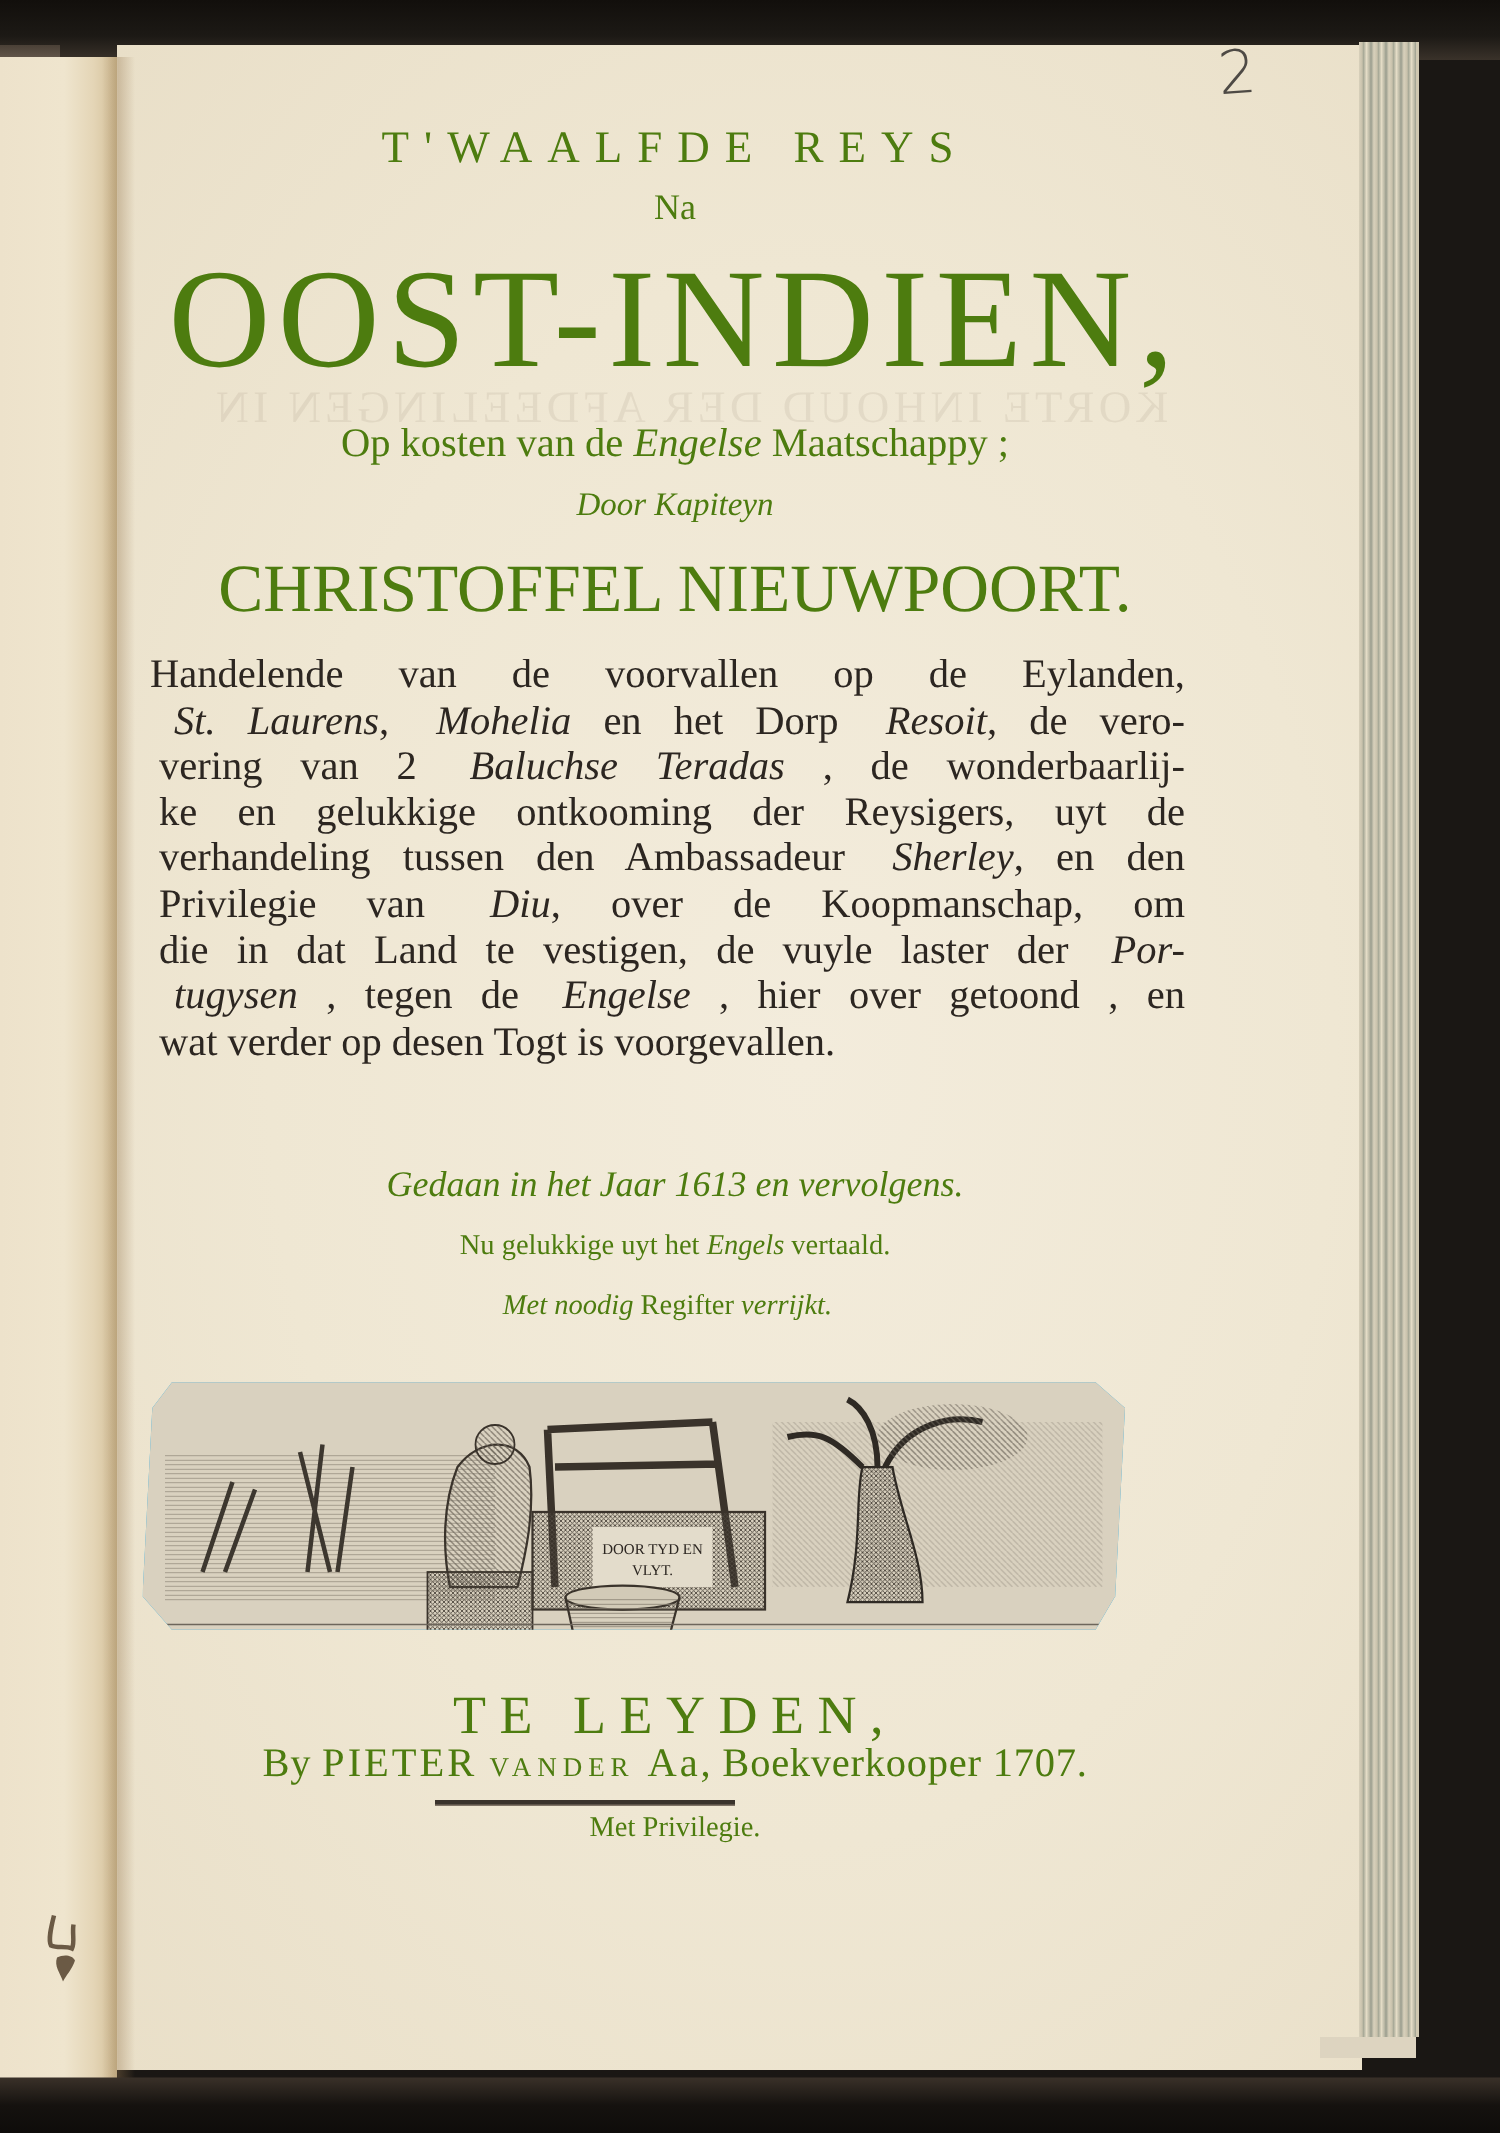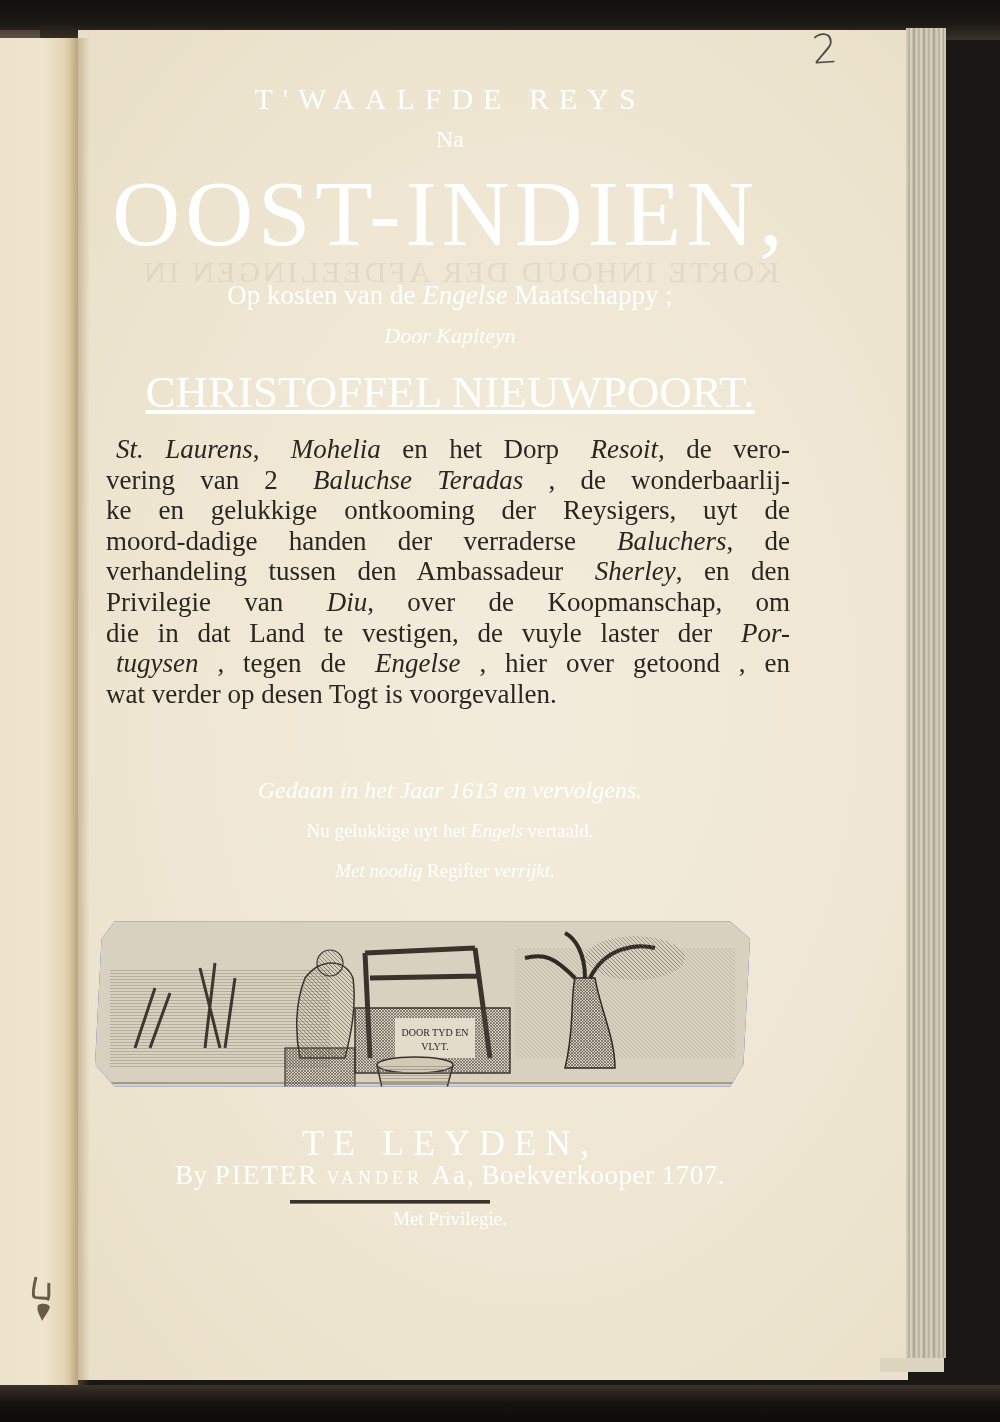--- a/index.html
+++ b/index.html
@@ -50,41 +50,41 @@
     pointer-events:none;
   }
   .stain {
     position:absolute; left:30px; top:1275px; width:30px; height:60px;
     pointer-events:none;
   }
   .page-number {
     position:absolute; left:812px; top:26px; font-size:40px; color:#4e4a45;
     font-family: "DejaVu Sans", sans-serif; font-weight:300; transform:rotate(-4deg);
   }
-  .tp { position:absolute; left:90px; width:720px; text-align:center; color:#ffffff; }
+  .tp { position:absolute; left:90px; width:720px; text-align:center; color:#4d7c0f; }
   .t-reys { top:82px; font-size:30px; letter-spacing:10px; }
   .t-na { top:126px; font-size:24px; }
   .t-oost { top:163px; font-size:94px; letter-spacing:5px; line-height:100px; left:80px; width:740px; }
   .t-kosten { top:280px; font-size:27px; }
   .t-door { top:323px; font-size:22px; font-style:italic; }
-  .t-name { top:366px; font-size:45px; letter-spacing:0px;text-decoration:underline; }
+  .t-name { top:366px; font-size:45px; letter-spacing:0px; }
   .body-text {
     position:absolute; left:100px; top:434px; width:690px;
     font-size:27px; line-height:30.6px; color:#2c2621; text-align:justify;
     text-align-last:justify;
   }
   .body-text .ln { display:block; text-align:justify; text-align-last:justify; white-space:nowrap; }
   .body-text .ln.last { text-align-last:left; }
   .body-text i { font-style:italic;margin-left:10px; }
   .t-gedaan { top:777px; font-size:24px; font-style:italic; left:100px; width:700px; }
   .t-nu { top:820px; font-size:19px; left:100px; width:700px; }
   .t-met { top:860px; font-size:19px; left:100px; width:690px; }
   .vignette {
     position:absolute; left:95px; top:918px; width:655px; height:172px;
-    background:#1d4ed8;
+    background:#0ea5e9;
     clip-path: polygon(3% 2%, 97% 2%, 100% 12%, 99% 85%, 97% 98%, 3% 98%, 0% 85%, 1% 12%);
   }
   .vignette svg { width:100%; height:100%; display:block; }
   .t-leyden { top:1122px; font-size:36px; letter-spacing:9px; }
   .t-pieter { top:1160px; font-size:27px; left:80px; width:740px; letter-spacing:0.5px; }
   .t-pieter .sc { font-size:18px; letter-spacing:4px; }
   .t-pieter .big { letter-spacing:2px; }
   .rule { position:absolute; left:290px; top:1200px; width:200px; height:3px; background:#3a332c; border-bottom:1px solid #807466; }
   .t-priv { top:1208px; font-size:19px; }
 </style>
@@ -113,24 +113,24 @@
 <div class="tp t-na">Na</div>
 <div class="tp t-oost">OOST-INDIEN,</div>
 
 <div class="tp t-kosten">
   <span>Op kosten van de </span><i>Engelse</i><span> Maatschappy ;</span>
 </div>
 <div class="tp t-door">Door Kapiteyn</div>
 <div class="tp t-name">CHRISTOFFEL NIEUWPOORT.</div>
 
 <div class="body-text" id="desc">
+    <span class="ln"><span>Handelende van de voorvallen op de Eylanden,</span></span>
     <span class="ln" style="padding-left: 6px;"><i>St. Laurens</i><span>, </span><i>Mohelia</i><span> en het Dorp </span><i>Resoit</i><span>, de vero-</span></span>
     <span class="ln" style="padding-left: 6px;"><span>vering van 2 </span><i>Baluchse Teradas</i><span> , de wonderbaarlij-</span></span>
     <span class="ln" style="padding-left: 6px;"><span>ke en gelukkige ontkooming der Reysigers, uyt de</span></span>
-    <span class="ln" style="padding-left: 6px;"><span>moord-dadige handen der verraderse </span><i>Baluchers</i><span>, de</span></span>
     <span class="ln" style="padding-left: 6px;"><span>verhandeling tussen den Ambassadeur </span><i>Sherley</i><span>, en den</span></span>
     <span class="ln" style="padding-left: 6px;"><span>Privilegie van </span><i>Diu</i><span>, over de Koopmanschap, om</span></span>
     <span class="ln" style="padding-left: 6px;"><span>die in dat Land te vestigen, de vuyle laster der </span><i>Por-</i></span>
     <span class="ln" style="padding-left: 6px;"><i>tugysen</i><span> , tegen de </span><i>Engelse</i><span> , hier over getoond , en</span></span>
     <span class="ln last" style="padding-left: 6px;"><span>wat verder op desen Togt is voorgevallen.</span></span>
   </div>
 
 <div class="tp t-gedaan">Gedaan in het Jaar 1613 en vervolgens.</div>
 <div class="tp t-nu">
   <span>Nu gelukkige uyt het </span><i>Engels</i><span> vertaald.</span>

